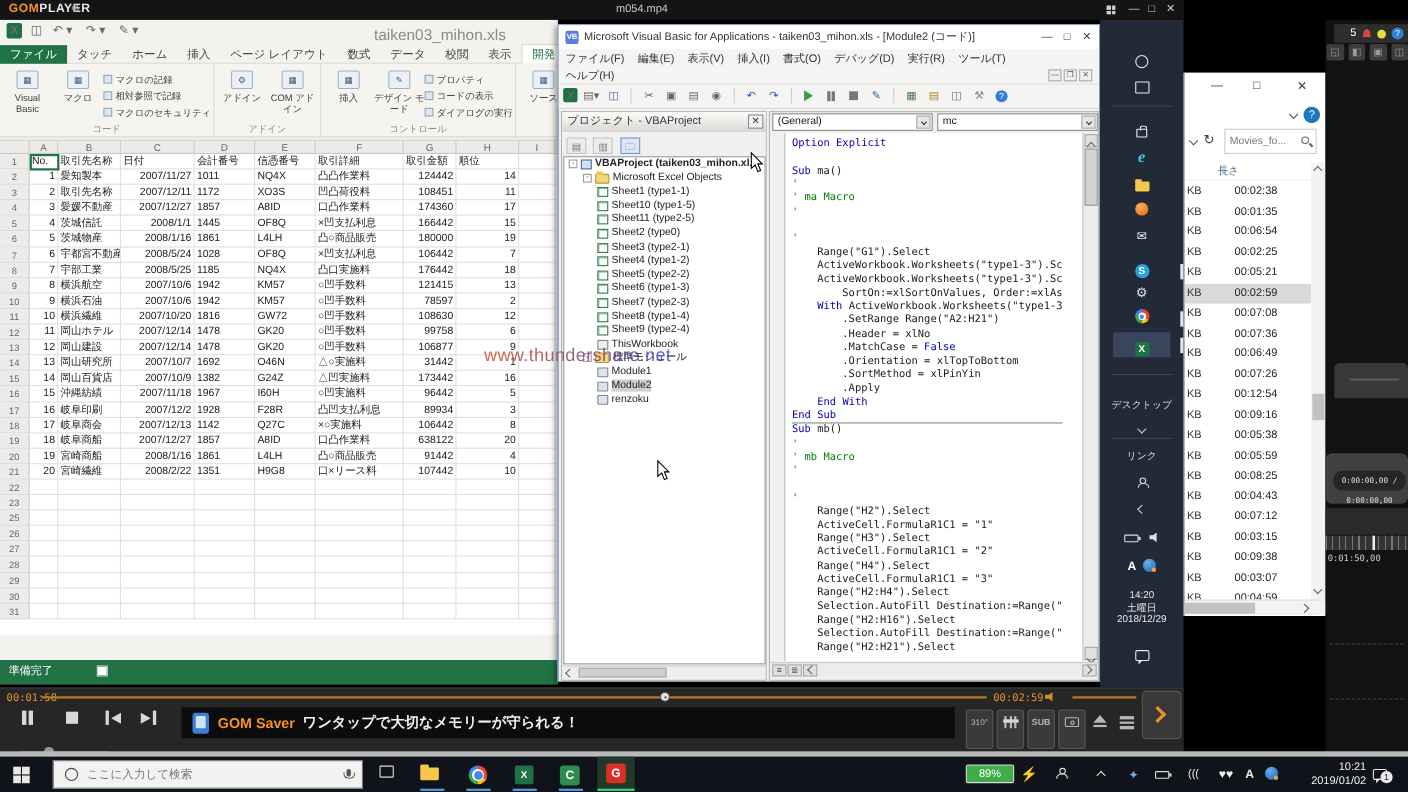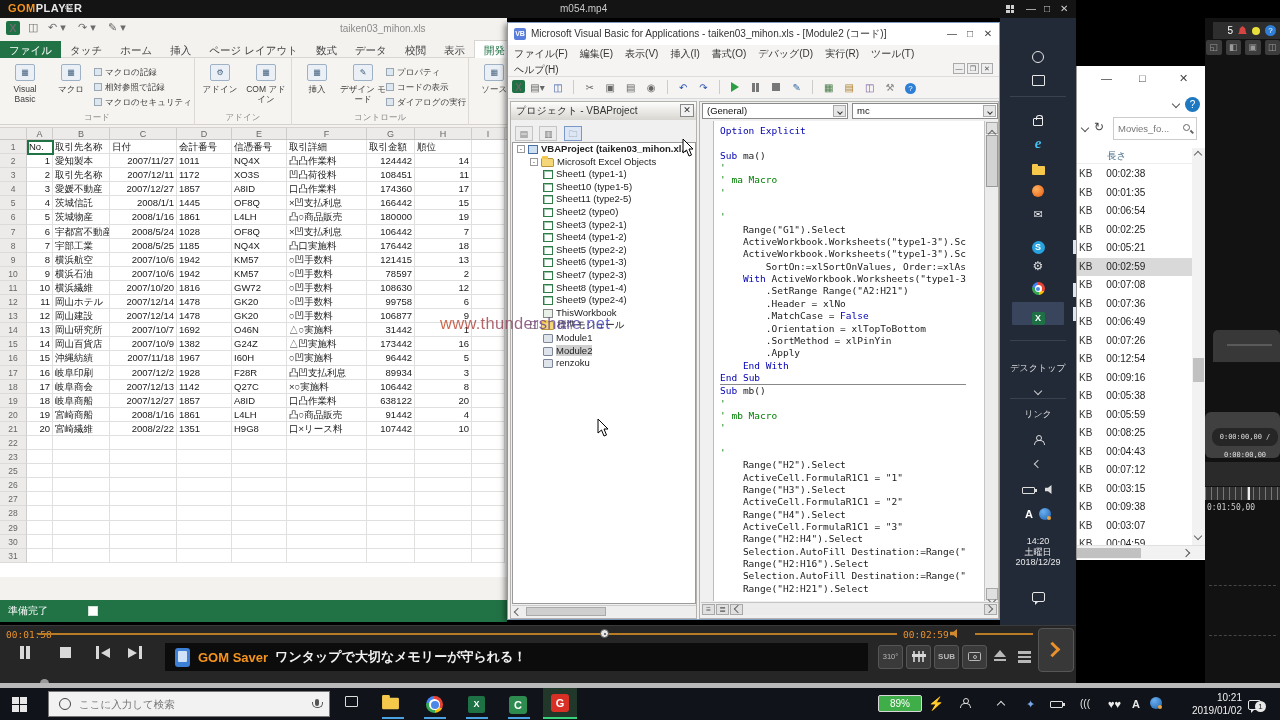--- a/index.html
+++ b/index.html
@@ -17,21 +17,21 @@
 .gwb{position:absolute;top:3px;color:#cfcfcf;font-size:10px;line-height:11px;cursor:default}
 .grid4{display:grid;grid-template:1fr 1fr/1fr 1fr;gap:1px;width:8px;height:8px;top:5px}
 .grid4 i{background:#cfcfcf}
 
 #video{left:0;top:18px;width:1076px;height:607px;background:#000;overflow:hidden}
 
 #xl{left:0;top:0;width:507px;height:604px;background:#f4f2ef}
 #xl-qat{left:0;top:0;width:507px;height:22px;background:#f4f2ef}
 #xl-qat .q{position:absolute;top:3px;font-size:11px;color:#6b6b6b}
 .xlogo{width:14px;height:14px;background:#1e7145;color:#fff;font-size:9px;font-weight:bold;text-align:center;line-height:14px;border-radius:2px}
-#xl-wintitle{position:absolute;left:340px;top:5px;font-size:10px;color:#8a8a8a}
+#xl-wintitle{position:absolute;left:340px;top:5px;font-size:14px;color:#8a8a8a}
 #xl-tabs{left:0;top:22px;width:507px;height:18px;background:#f4f2ef;border-bottom:1px solid #d9d5d0;white-space:nowrap}
 .xtab{display:inline-block;height:18px;padding:0 9px;font-size:10.5px;color:#444;line-height:18px}
 .xtab.file{background:#217346;color:#fff}
 .xtab.active{background:#fff;color:#1e7145;border:1px solid #d9d5d0;border-bottom:none}
 #xl-ribbon{left:0;top:40px;width:507px;height:67px;background:#f6f4f1;border-bottom:1px solid #d5d2cf;display:flex}
 .rgrp{position:relative;height:67px;border-right:1px solid #ddd9d4;display:flex;padding:2px 2px 12px 2px}
 .rgl{position:absolute;bottom:1px;left:0;right:0;text-align:center;font-size:8.5px;color:#8a8a8a}
 .rbig{width:46px;display:flex;flex-direction:column;align-items:center;padding-top:4px}
 .rbig .ric{width:20px;height:17px;border:1px solid #9fb2c5;background:#eaf0f6;color:#44617e;font-size:8px;text-align:center;line-height:16px;border-radius:2px}
 .rbig .rlb{font-size:8.5px;color:#3c3c3c;text-align:center;line-height:10px;margin-top:3px}
@@ -159,21 +159,21 @@
 .pb i{width:4px;height:13px}
 .sb1 i{width:11px;height:11px}
 .tri-l{width:0!important;height:0!important;background:none!important;border-right:9px solid #d8d8d8;border-top:5.5px solid transparent;border-bottom:5.5px solid transparent}
 .tri-r{width:0!important;height:0!important;background:none!important;border-left:9px solid #d8d8d8;border-top:5.5px solid transparent;border-bottom:5.5px solid transparent}
 .vbar{width:3px;height:13px}
 #banner{position:absolute;left:165px;top:17px;width:703px;height:28px;background:#0c0c0c;display:flex;align-items:center;overflow:hidden}
 #banner .bic{width:15px;height:19px;background:#3e7fd6;border-radius:3px;margin:0 8px 0 10px;position:relative}
 #banner .bic:after{content:"";position:absolute;inset:3px 3px 5px 3px;background:#cfe2f8;border-radius:1px}
 #banner .bb{color:#f7941d;font-weight:bold;font-size:13px;margin-right:7px}
 #banner .bt{color:#f2f2f2;font-weight:bold;font-size:13px}
-.gbtn{position:absolute;top:19px;width:25px;height:24px;background:#3a3a3a;border:1px solid #565656;border-radius:3px;color:#b8b8b8;font-size:7.5px;text-align:center;line-height:22px}
+.gbtn{position:absolute;top:19px;width:25px;height:36px;background:#3a3a3a;border:1px solid #565656;border-radius:3px;color:#b8b8b8;font-size:7.5px;text-align:center;line-height:22px}
 .gbtn .bars{display:inline-flex;gap:2.5px;margin-top:5px}
 .gbtn .bars i{width:2px;height:11px;background:#b8b8b8;position:relative}
 .gbtn .bars i:after{content:"";position:absolute;left:-1.5px;top:3px;width:5px;height:2.5px;background:#d8d8d8}
 .cam{position:relative;display:inline-block;width:13px;height:9px;border:1.3px solid #b8b8b8;border-radius:1.5px;margin-top:6px}
 .cam:after{content:"";position:absolute;inset:1.5px 3.5px;border:1.3px solid #b8b8b8;border-radius:50%}
 .eject{position:absolute;top:24px}
 .eject .t{width:0;height:0;border-bottom:7px solid #b8b8b8;border-left:6px solid transparent;border-right:6px solid transparent}
 .eject .b{width:12px;height:2.5px;background:#b8b8b8;margin-top:1.5px}
 .plist{position:absolute;top:25px;display:flex;flex-direction:column;gap:2px}
 .plist i{width:13px;height:2.5px;background:#b8b8b8}
@@ -186,21 +186,21 @@
 .ewb{position:absolute;top:6px;font-size:11px;color:#444}
 #exp-help{position:absolute;left:108px;top:31px;width:15px;height:15px;border-radius:50%;background:#1d78c1;color:#fff;font-size:10px;text-align:center;line-height:15px}
 #exp-search{position:absolute;left:36px;top:51px;width:84px;height:23px;border:1px solid #ccc;font-size:9.5px;color:#777;padding:0 14px 0 4px;background:#fff}
 .mag{position:absolute;width:7px;height:7px;border:1.5px solid #666;border-radius:50%}
 .mag:after{content:"";position:absolute;left:5.5px;top:6px;width:4px;height:1.5px;background:#666;transform:rotate(45deg)}
 #exp-colhdr{position:absolute;left:0;top:82px;width:115px;height:16px;border-bottom:1px solid #eee;font-size:9.5px;color:#446a8c;line-height:16px}
 #exp-rows{position:absolute;left:0;top:99px;width:115px;height:389px;font-size:10px}
 .erow{height:18.5px;line-height:18.5px;white-space:nowrap}
 .erow.sel{background:#d9d9d9}
 .erow .kb{color:#333;margin-left:2px}
-.erow .dur{color:#222;margin-left:14px}
+.erow .dur{color:#222;margin-left:30px}
 #exp-vs{position:absolute;left:115px;top:82px;width:13px;height:397px;background:#f2f2f2}
 #exp-vs .vthumb{position:absolute;left:1px;top:210px;width:11px;height:24px;background:#c1c1c1}
 #exp-hs{position:absolute;left:0;top:479px;width:129px;height:14px;background:#f2f2f2;border-top:1px solid #e0e0e0}
 #exp-hs .hthumb{position:absolute;left:0;top:2px;width:64px;height:10px;background:#c1c1c1}
 
 #capture{left:1205px;top:18px;width:75px;height:670px;background:#121212}
 #cap-topbar{position:absolute;left:8px;top:4px;width:67px;height:17px;background:#2e2e2e;display:flex;align-items:center;justify-content:flex-end;gap:5px;padding-right:4px}
 #cap-topbar .n{color:#fff;font-size:10px}
 .bell{width:9px;height:9px;background:#d64541;clip-path:polygon(50% 0,80% 25%,88% 75%,100% 88%,0 88%,12% 75%,20% 25%)}
 .bulb{width:8px;height:8px;border-radius:50%;background:#e8df3a;position:relative}

